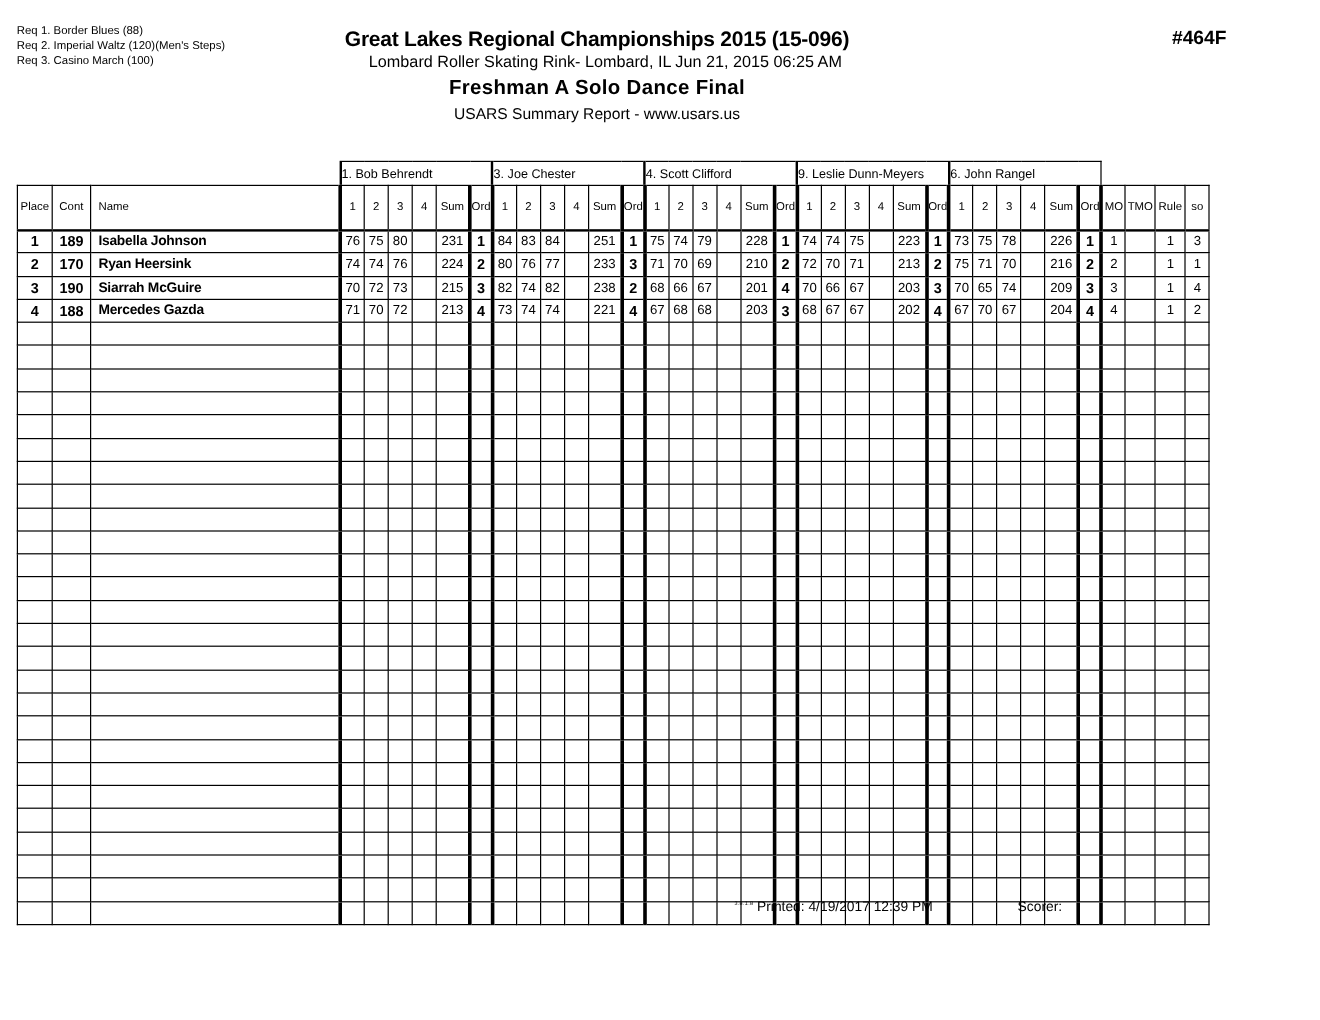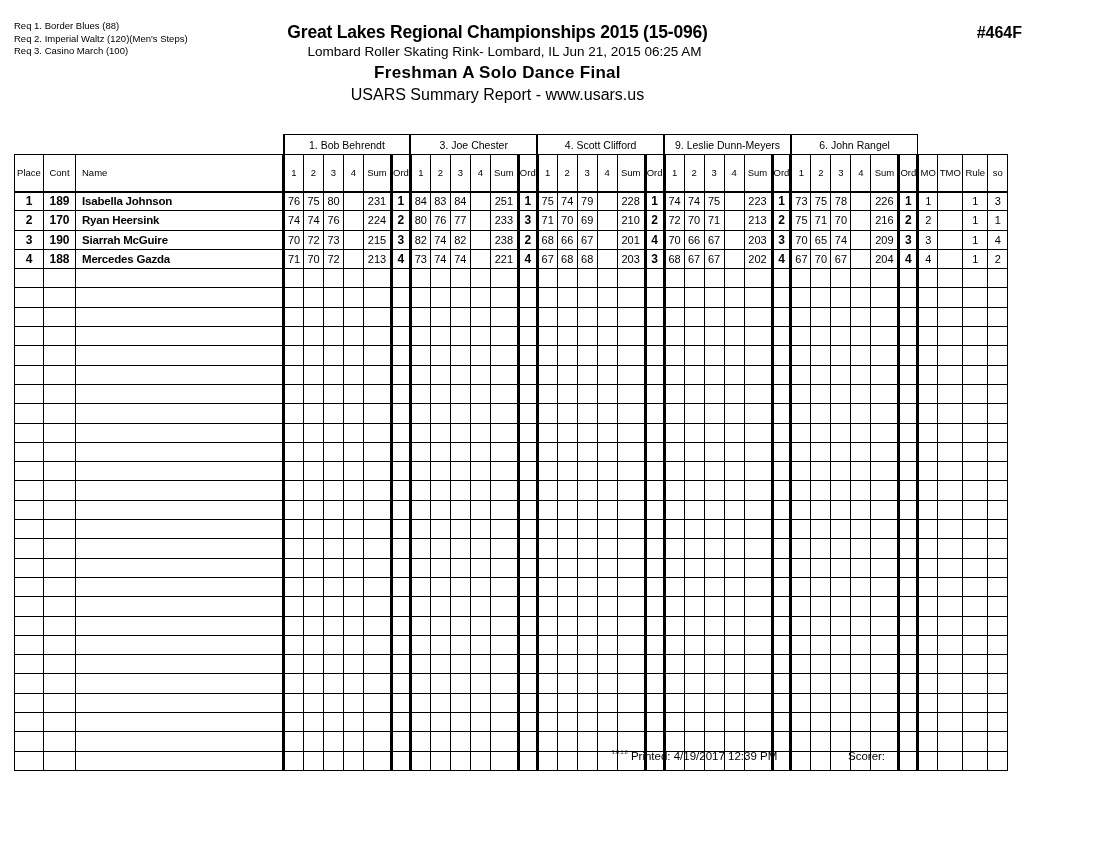--- a/index.html
+++ b/index.html
@@ -42,21 +42,21 @@
     line-height: 18px;
     padding-left: 14px;
   }
   .title-event {
     font-size: 17px;
     font-weight: bold;
     line-height: 24px;
     letter-spacing: 0.3px;
   }
   .title-report {
-    font-size: 16px;
+    font-size: 13px;
     font-weight: normal;
     line-height: 20px;
   }
 
   .sheet-id {
     position: absolute;
     right: 78px; top: 24px;
     font-size: 16px;
     font-weight: bold;
   }
@@ -73,21 +73,21 @@
     border: 1px solid #000;
     padding: 0;
     margin: 0;
     height: 19px;
     box-sizing: border-box;
     font-weight: normal;
     overflow: hidden;
     white-space: nowrap;
   }
   
-  .jrow td { height: 20px; border-bottom: 1px solid #000; text-align: center; }
+  .jrow td { height: 20px; border-bottom: 1px solid #000; }
   .jname {
     text-align: left;
     padding-left: 6px;
     font-size: 10.5px;
     border-left: 2px solid #000 !important;
   }
   .jspacer { border: none !important; }
   .jspacer-last { border: none !important; }
 
   

